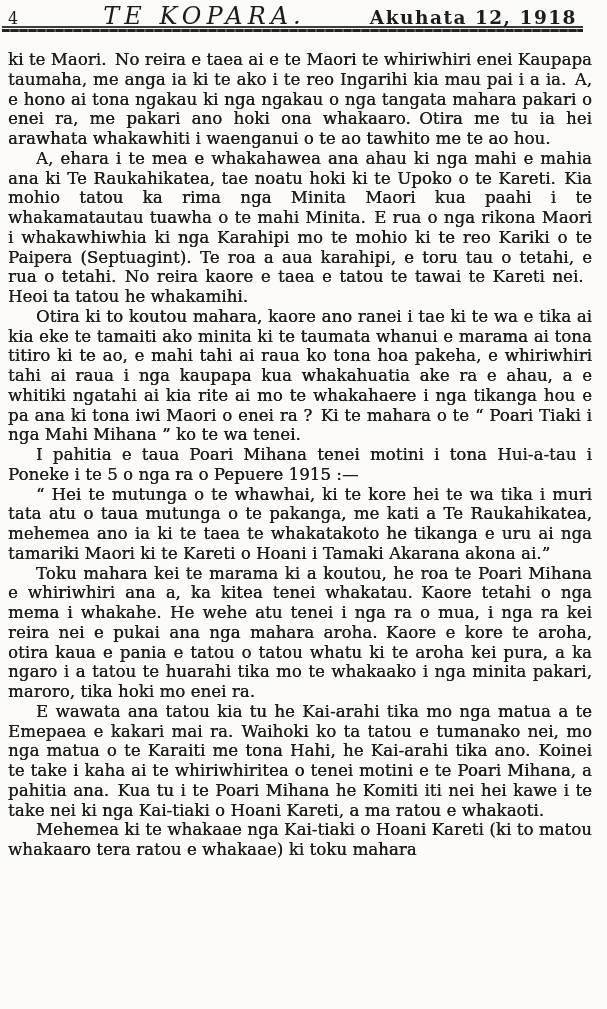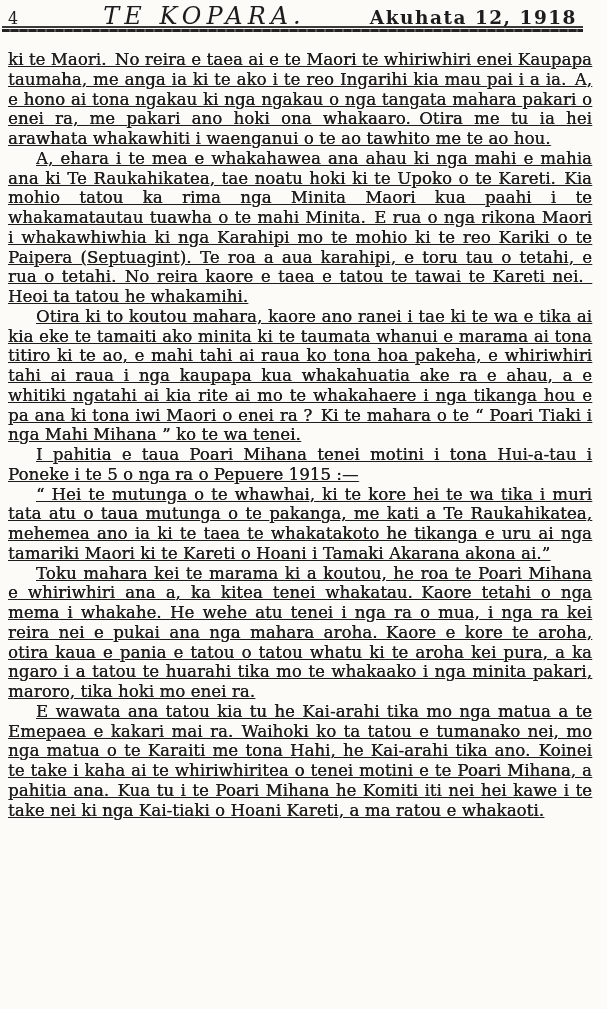--- a/index.html
+++ b/index.html
@@ -57,21 +57,20 @@
     margin-top: 1.5px;
     background: repeating-linear-gradient(90deg, #222 0px, #222 7px, #555 7px, #555 9px);
   }
   .body-text {
     margin: 18px 15px 0 8px;
     font-size: 16.5px;
     line-height: 19.75px;
     text-align: justify;
     text-shadow: 0.3px 0 0 currentColor;
     letter-spacing: 0.1px;
-    text-decoration: underline;
   }
   .body-text p {
     margin: 0;
     text-indent: 28px;
   }
   .body-text p.continued {
     text-indent: 0;
   }
 </style>
 </head>
@@ -89,15 +88,16 @@
   <div class="rule rule-thick"></div>
 
   <main class="body-text">
     <p class="continued">ki te Maori. No reira e taea ai e te Maori te whiriwhiri enei Kaupapa taumaha, me anga ia ki te ako i te reo Ingarihi kia mau pai i a ia. A, e hono ai tona ngakau ki nga ngakau o nga tangata mahara pakari o enei ra, me pakari ano hoki ona whakaaro. Otira me tu ia hei arawhata whakawhiti i waenganui o te ao tawhito me te ao hou.</p>
     <p>A, ehara i te mea e whakahawea ana ahau ki nga mahi e mahia ana ki Te Raukahikatea, tae noatu hoki ki te Upoko o te Kareti. Kia mohio tatou ka rima nga Minita Maori kua paahi i te whakamatautau tuawha o te mahi Minita. E rua o nga rikona Maori i whakawhiwhia ki nga Karahipi mo te mohio ki te reo Kariki o te Paipera (Septuagint). Te roa a aua karahipi, e toru tau o tetahi, e rua o tetahi. No reira kaore e taea e tatou te tawai te Kareti nei. Heoi ta tatou he whakamihi.</p>
     <p>Otira ki to koutou mahara, kaore ano ranei i tae ki te wa e tika ai kia eke te tamaiti ako minita ki te taumata whanui e marama ai tona titiro ki te ao, e mahi tahi ai raua ko tona hoa pakeha, e whiriwhiri tahi ai raua i nga kaupapa kua whakahuatia ake ra e ahau, a e whitiki ngatahi ai kia rite ai mo te whakahaere i nga tikanga hou e pa ana ki tona iwi Maori o enei ra ? Ki te mahara o te “ Poari Tiaki i nga Mahi Mihana ” ko te wa tenei.</p>
     <p>I pahitia e taua Poari Mihana tenei motini i tona Hui-a-tau i Poneke i te 5 o nga ra o Pepuere 1915 :—</p>
     <p>“ Hei te mutunga o te whawhai, ki te kore hei te wa tika i muri tata atu o taua mutunga o te pakanga, me kati a Te Raukahikatea, mehemea ano ia ki te taea te whakatakoto he tikanga e uru ai nga tamariki Maori ki te Kareti o Hoani i Tamaki Akarana akona ai.”</p>
     <p>Toku mahara kei te marama ki a koutou, he roa te Poari Mihana e whiriwhiri ana a, ka kitea tenei whakatau. Kaore tetahi o nga mema i whakahe. He wehe atu tenei i nga ra o mua, i nga ra kei reira nei e pukai ana nga mahara aroha. Kaore e kore te aroha, otira kaua e pania e tatou o tatou whatu ki te aroha kei pura, a ka ngaro i a tatou te huarahi tika mo te whakaako i nga minita pakari, maroro, tika hoki mo enei ra.</p>
     <p>E wawata ana tatou kia tu he Kai-arahi tika mo nga matua a te Emepaea e kakari mai ra. Waihoki ko ta tatou e tumanako nei, mo nga matua o te Karaiti me tona Hahi, he Kai-arahi tika ano. Koinei te take i kaha ai te whiriwhiritea o tenei motini e te Poari Mihana, a pahitia ana. Kua tu i te Poari Mihana he Komiti iti nei hei kawe i te take nei ki nga Kai-tiaki o Hoani Kareti, a ma ratou e whakaoti.</p>
+    <p>Mehemea ki te whakaae nga Kai-tiaki o Hoani Kareti (ki to matou whakaaro tera ratou e whakaae) ki toku mahara</p>
   </main>
 
 </div>
 
 </body></html>

